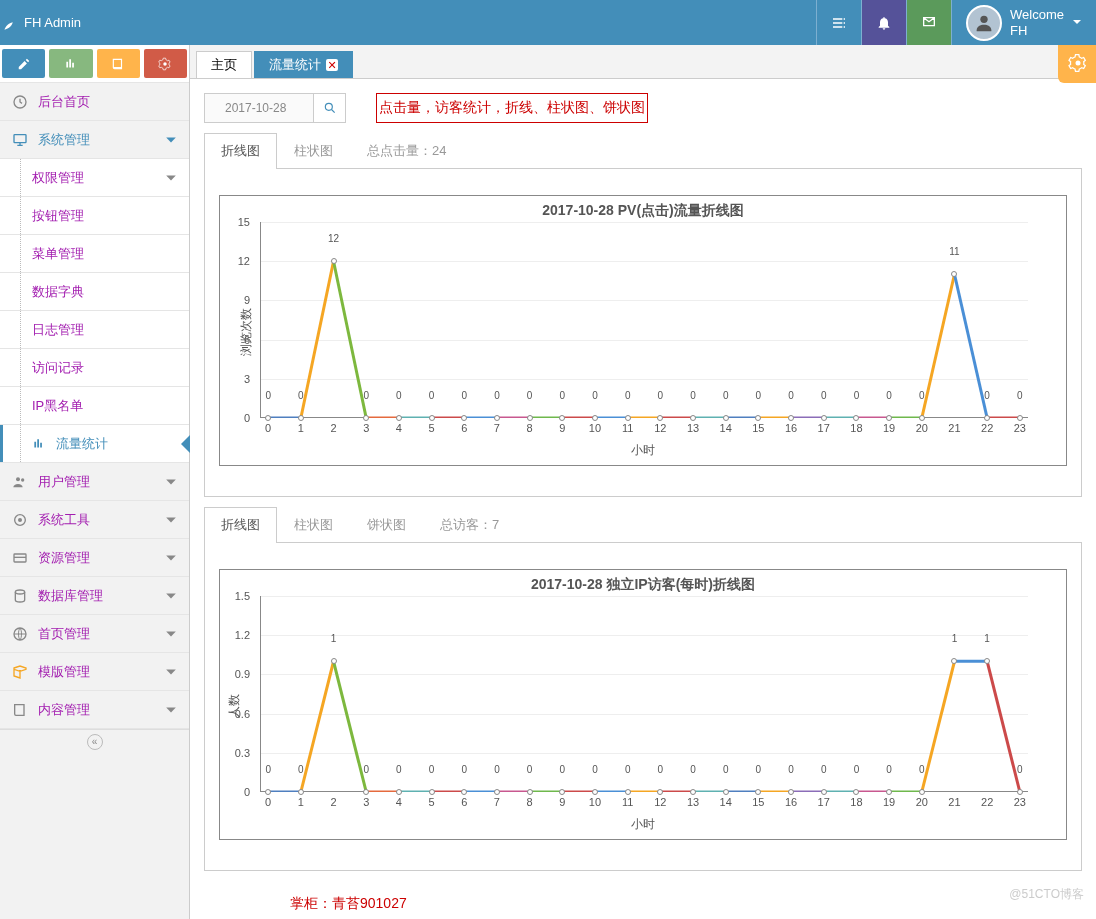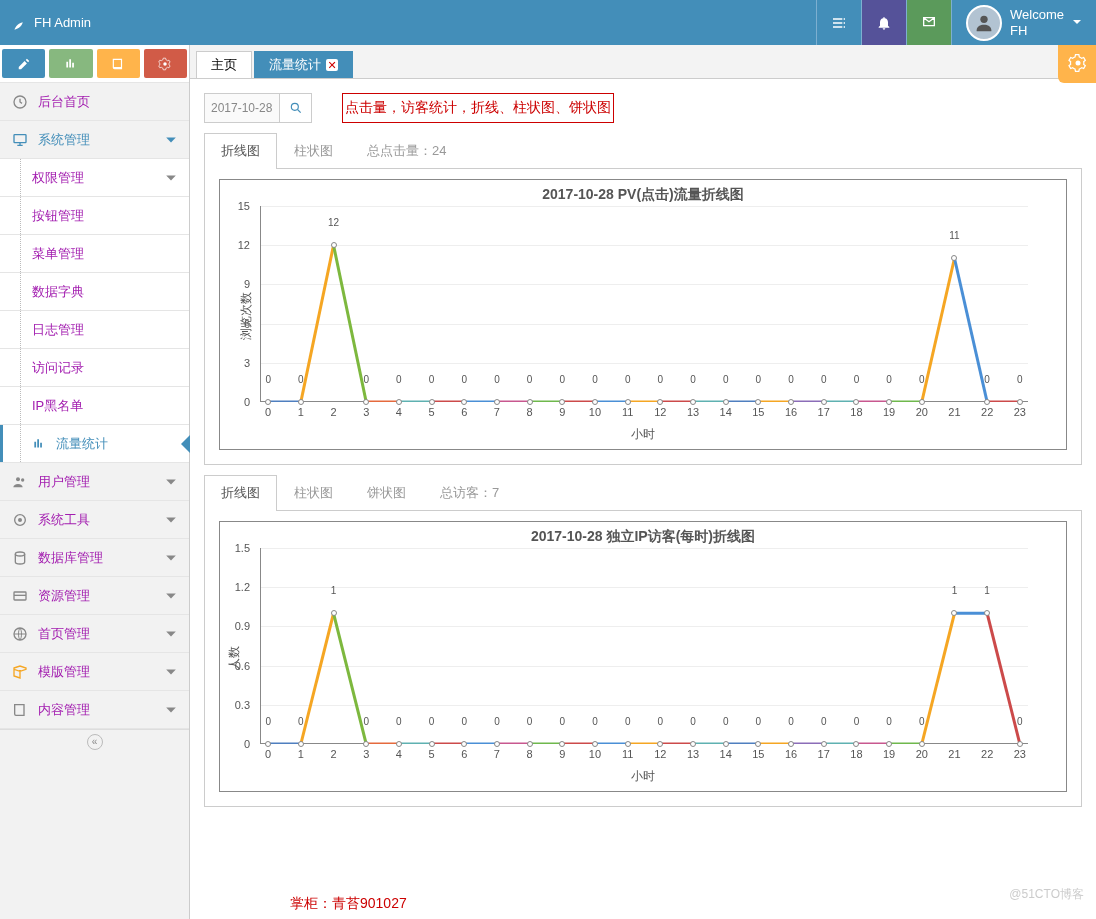--- a/index.html
+++ b/index.html
@@ -1,17 +1,17 @@
 <!DOCTYPE html>
 <html><head>
 <meta charset="utf-8">
 <style>
 *{box-sizing:border-box;margin:0;padding:0;font-family:"Microsoft YaHei",Arial,sans-serif;font-size:13px}
 body{background:#fff;width:1096px;height:919px;overflow:hidden}
-.topbar{height:45px;background:#438eb9;color:#fff;display:flex;align-items:center;padding-left:10px}
+.topbar{height:45px;background:#438eb9;color:#fff;display:flex;align-items:center;}
 .brand{font-size:19px;display:flex;align-items:center;gap:6px}
 .brand svg{fill:#fff}
 .top-right{margin-left:auto;display:flex;height:100%}
 .top-btn{width:45px;display:flex;align-items:center;justify-content:center;border-left:1px solid #7dafd0;cursor:pointer}
 .top-btn.purple{background:#555299}
 .top-btn.green{background:#5b9a5b}
 .user-box{display:flex;align-items:center;gap:8px;padding:0 14px;border-left:1px solid #7dafd0;cursor:pointer}
 .avatar{width:36px;height:36px;border-radius:50%;border:2px solid #fff;background:#b2c3d2;display:flex;align-items:center;justify-content:center}
 .user-txt{font-size:12px;line-height:1.2}
 .caret svg{fill:#fff}
@@ -31,28 +31,28 @@
 .collapse{height:24px;border-top:1px solid #ddd;display:flex;align-items:center;justify-content:center}
 .collapse-c{width:16px;height:16px;border:1px solid #bbb;border-radius:50%;display:flex;align-items:center;justify-content:center;font-size:10px;color:#888}
 .main{flex:1;background:#fff;position:relative;overflow:hidden}
 .tabs-bar{height:34px;background:#f3f3f3;border-bottom:1px solid #ccc;display:flex;align-items:flex-end;padding-left:6px;position:relative}
 .tab{height:27px;padding:0 14px;background:#fff;border:1px solid #ccc;border-bottom:none;display:flex;align-items:center;margin-right:2px;font-size:12px;cursor:pointer}
 .tab.active{background:#438eb9;color:#fff;border-color:#438eb9}
 .tab .close{margin-left:5px;width:12px;height:12px;background:#fff;color:#cc0000;font-size:11px;display:flex;align-items:center;justify-content:center;border-radius:2px}
 .cog-box{position:absolute;right:-2px;top:-2px;width:40px;height:40px;background:#ffb44b;border-radius:0 0 0 6px;display:flex;align-items:center;justify-content:center}
 .content{padding:14px 14px 0}
 .row1{display:flex;align-items:center;gap:0;margin-bottom:10px}
-.date-in{width:76px;height:30px;border:1px solid #ccc;background:#fafafa;padding:0 6px;color:#888;font-size:12px}
+.date-in{width:110px;height:30px;border:1px solid #ccc;background:#fafafa;padding:0 20px;color:#888;font-size:12px}
 .srch-btn{width:32px;height:30px;border:1px solid #ccc;border-left:none;background:#fff;color:#438eb9;display:flex;align-items:center;justify-content:center;cursor:pointer}
 .redbox{margin-left:30px;border:1px solid #cc0000;color:#cc0000;padding:5px 2px;font-size:14px}
 .inner-tabs{display:flex;border-bottom:1px solid #ccc}
 .itab{padding:8px 16px;border:1px solid transparent;border-bottom:none;color:#999;cursor:pointer;font-size:13px}
 .itab.active{border-color:#ccc;background:#fff;color:#555;margin-bottom:-1px}
 .chart-card{border:1px solid #ccc;border-top:none;padding:10px 14px 14px}
-.chart-box{border:1px solid #888;margin:0 auto;position:relative;background:#fff}
+.chart-box{border:1px solid #888;margin:16px auto;position:relative;background:#fff}
 .chart-title{text-align:center;font-weight:bold;color:#555;font-size:14px;padding:6px 0 2px}
 .plot{position:relative;margin-left:40px;margin-right:12px;height:220px}
 .yaxis{position:absolute;left:-34px;top:0;bottom:24px;width:30px}
 .ytick{position:absolute;right:6px;font-size:11px;color:#555;transform:translateY(-50%)}
 .ylab{position:absolute;left:-38px;top:50%;transform:translateY(-50%) rotate(-90deg);font-size:12px;color:#555;white-space:nowrap}
 .grid{position:absolute;left:0;right:0;top:0;bottom:24px;border-left:1px solid #888;border-bottom:1px solid #888}
 .gl{position:absolute;left:0;right:0;border-top:1px solid #eee}
 .xaxis{position:absolute;left:0;right:0;bottom:0;height:22px}
 .xtk{position:absolute;font-size:11px;color:#555;transform:translateX(-50%);top:2px}
 .xlab{text-align:center;font-size:12px;color:#555;padding-bottom:6px}
@@ -198,34 +198,34 @@
           <circle cx="12" cy="12" r="3"></circle>
           <circle cx="12" cy="12" r="8" fill="none" stroke="#888" stroke-width="2"></circle>
         </svg>
         <span>系统工具</span>
         <svg class="chev" width="12" height="12" viewBox="0 0 10 10" fill="#888">
           <path d="M1 3l4 4 4-4z"></path>
         </svg>
       </div>
     <div class="sidebar-item">
         <svg width="16" height="16" viewBox="0 0 24 24" fill="#888">
+          <rect x="3" y="6" width="18" height="12" rx="1" fill="none" stroke="#888" stroke-width="2"></rect>
+          <rect x="3" y="10" width="18" height="2"></rect>
+        </svg>
+        <span>资源管理</span>
+        <svg class="chev" width="12" height="12" viewBox="0 0 10 10" fill="#888">
+          <path d="M1 3l4 4 4-4z"></path>
+        </svg>
+      </div>
+    <div class="sidebar-item">
+        <svg width="16" height="16" viewBox="0 0 24 24" fill="#888">
           <ellipse cx="12" cy="6" rx="7" ry="3" fill="none" stroke="#888" stroke-width="2"></ellipse>
           <path d="M5 6v12c0 1.7 3 3 7 3s7-1.3 7-3V6" fill="none" stroke="#888" stroke-width="2"></path>
         </svg>
         <span>数据库管理</span>
-        <svg class="chev" width="12" height="12" viewBox="0 0 10 10" fill="#888">
-          <path d="M1 3l4 4 4-4z"></path>
-        </svg>
-      </div>
-    <div class="sidebar-item">
-        <svg width="16" height="16" viewBox="0 0 24 24" fill="#888">
-          <rect x="3" y="6" width="18" height="12" rx="1" fill="none" stroke="#888" stroke-width="2"></rect>
-          <rect x="3" y="10" width="18" height="2"></rect>
-        </svg>
-        <span>资源管理</span>
         <svg class="chev" width="12" height="12" viewBox="0 0 10 10" fill="#888">
           <path d="M1 3l4 4 4-4z"></path>
         </svg>
       </div>
     <div class="sidebar-item">
         <svg width="16" height="16" viewBox="0 0 24 24" fill="#888">
           <circle cx="12" cy="12" r="9" fill="none" stroke="#888" stroke-width="2"></circle>
           <path d="M3 12h18M12 3c3 3 3 15 0 18M12 3c-3 3-3 15 0 18" fill="none" stroke="#888" stroke-width="1.5"></path>
         </svg>
         <span>首页管理</span>

